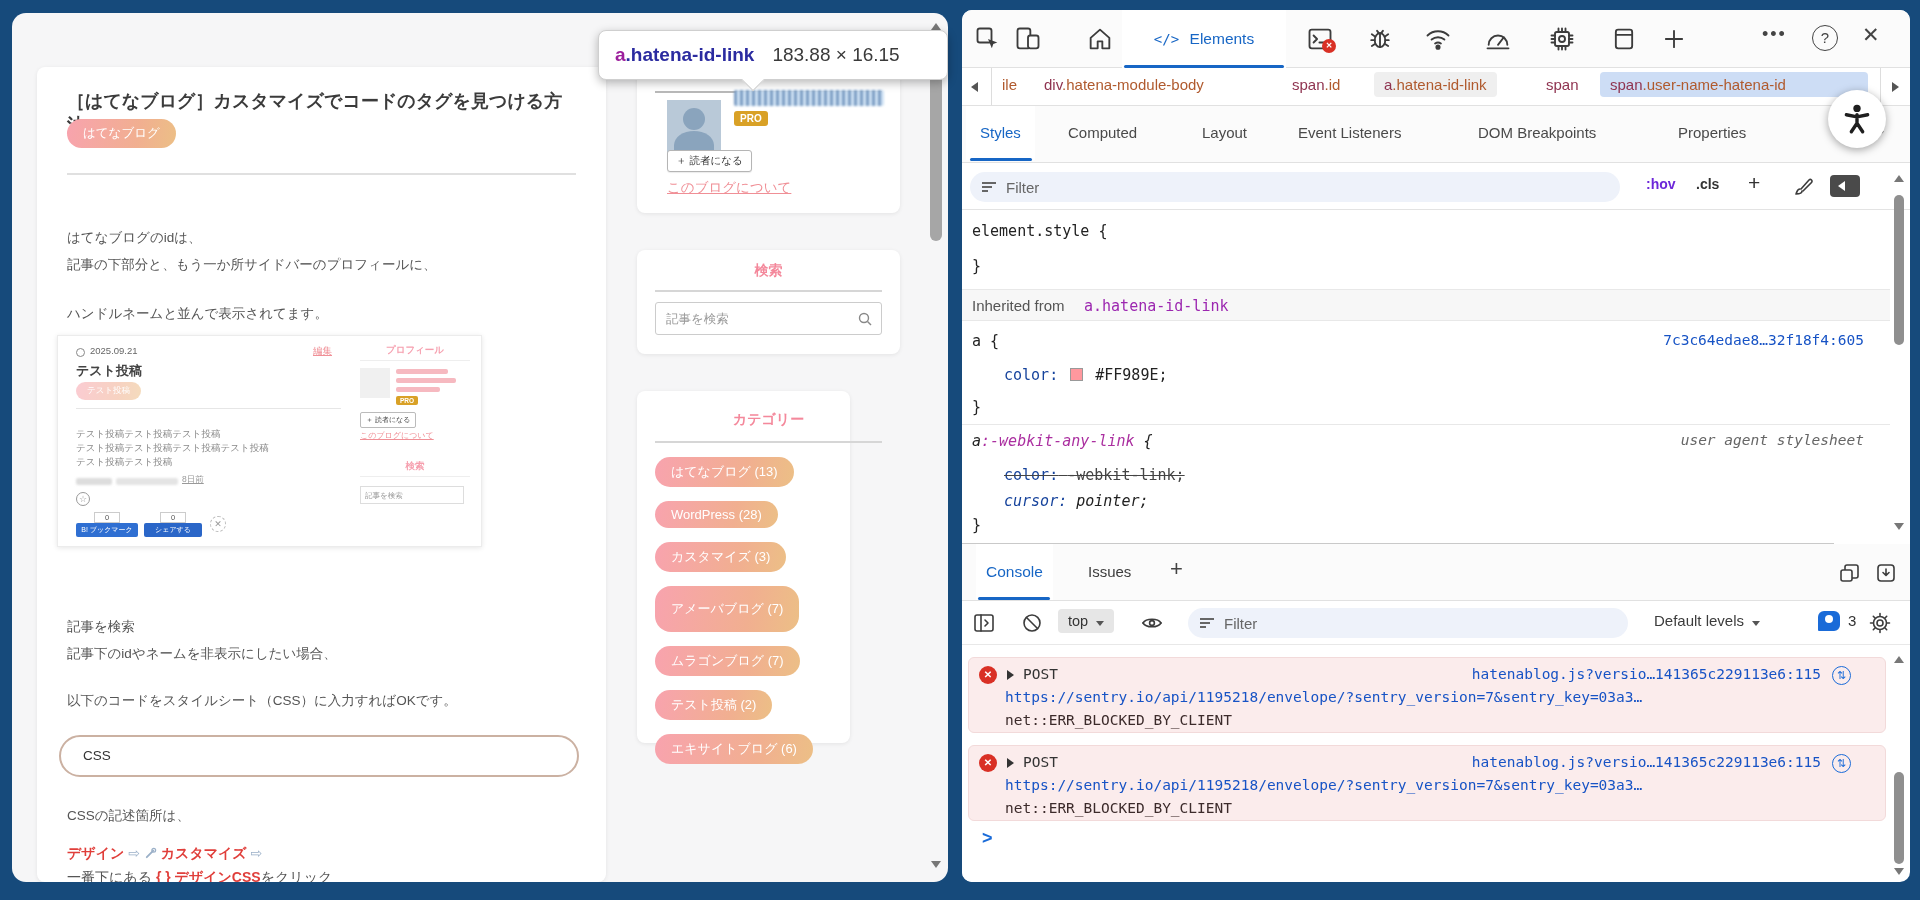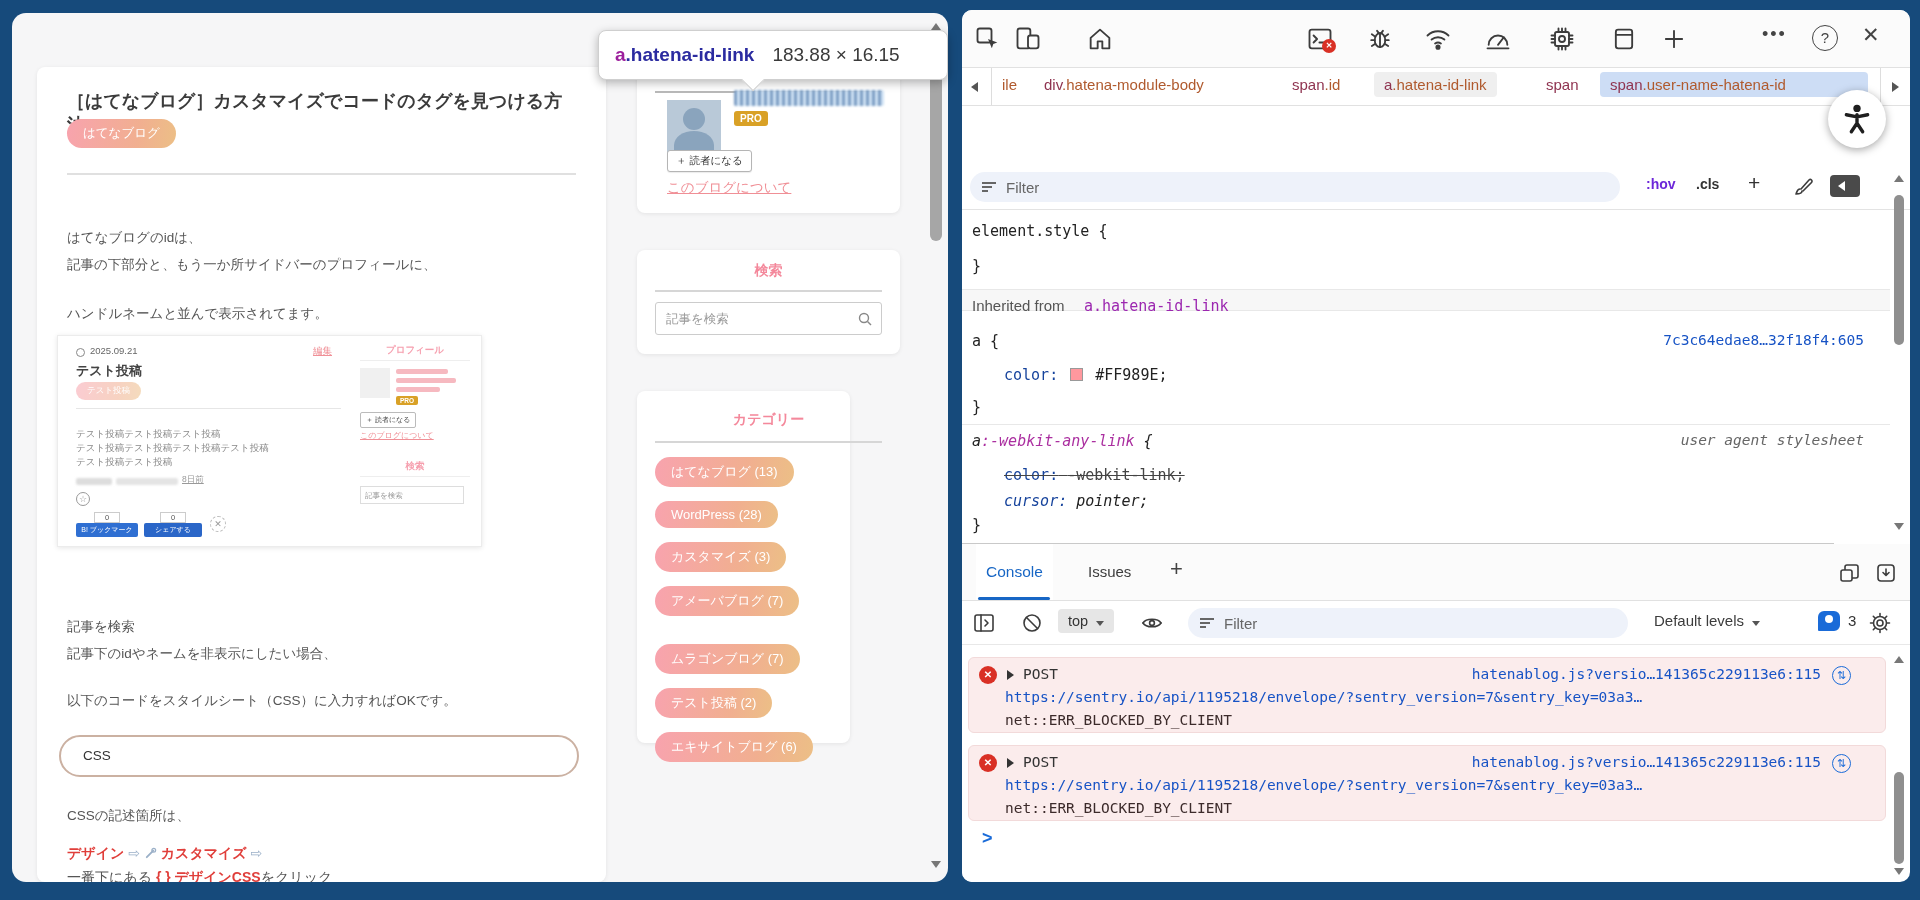--- a/index.html
+++ b/index.html
@@ -135,21 +135,21 @@
     </div>
   </div>
 
   <div class="card" style="left:625px;top:378px;width:213px;height:352px">
     <div class="abs pinkhead" style="left:0;top:20px;width:263px">カテゴリー</div>
     <div class="divider" style="left:18px;top:50px;width:227px"></div>
     <div class="abs" style="left:18px;top:66px;width:235px">
       <div class="gpill" style="padding:6px 16px;font-size:13px;margin-bottom:14px">はてなブログ (13)</div><br>
       <div class="gpill" style="padding:6px 16px;font-size:13px;margin-bottom:14px">WordPress (28)</div><br>
       <div class="gpill" style="padding:6px 16px;font-size:13px;margin-bottom:14px">カスタマイズ (3)</div><br>
-      <div class="gpill" style="padding:6px 16px;font-size:13px;margin-bottom:28px">アメーバブログ (7)</div><br>
+      <div class="gpill" style="padding:14px 16px;font-size:13px;margin-bottom:14px">アメーバブログ (7)</div><br>
       <div class="gpill" style="padding:6px 16px;font-size:13px;margin-bottom:14px">ムラゴンブログ (7)</div><br>
       <div class="gpill" style="padding:6px 16px;font-size:13px;margin-bottom:14px">テスト投稿 (2)</div><br>
       <div class="gpill" style="padding:6px 16px;font-size:13px">エキサイトブログ (6)</div>
     </div>
   </div>
 
   <div class="abs" style="left:916px;top:0;width:20px;height:869px">
     <div class="tri-u abs" style="left:3px;top:10px"></div>
     <div class="sbthumb" style="left:2px;top:28px;width:12px;height:200px"></div>
     <div class="tri-d abs" style="left:3px;top:848px"></div>
@@ -163,20 +163,25 @@
         <rect x="3" y="3" width="12" height="12" rx="2"></rect>
         <path d="M12 12 l8 3 -3.5 1.2 L15.3 20 Z" fill="#3c3c3c" stroke="none"></path>
       </svg>
     <svg class="abs icon-svg" style="left:52px;top:15px" width="28" height="28" viewBox="0 0 24 24">
         <rect x="3" y="3" width="11" height="17" rx="2"></rect>
         <rect x="12" y="9" width="9" height="11" rx="2" fill="#fbfbfb"></rect>
       </svg>
     <svg class="abs icon-svg" style="left:124px;top:15px" width="28" height="28" viewBox="0 0 24 24">
         <path d="M4 11 L12 4 L20 11 V20 H14 V14 H10 V20 H4 Z"></path>
       </svg>
+    <div class="abs" style="left:160px;top:0;width:164px;height:58px;background:#fff;text-align:center">
+      <span class="mono" style="color:#1766c5;font-size:14px;line-height:58px">&lt;/&gt;</span>
+      <span style="color:#1766c5;font-size:15.5px;line-height:58px;margin-left:6px">Elements</span>
+      <div class="abs" style="left:2px;bottom:0;width:160px;height:3px;background:#1766c5;border-radius:2px"></div>
+    </div>
     <span class="abs" style="left:344px;top:15px;width:30px;height:28px">
       <svg class="icon-svg" width="28" height="28" viewBox="0 0 24 24">
           <rect x="3" y="4" width="18" height="16" rx="2"></rect>
           <path d="M6.5 9 l3 3 -3 3"></path>
           <path d="M11.5 15 H16"></path>
         </svg>
       <span class="abs" style="left:16px;top:14px;width:14px;height:14px;background:#d93025;border-radius:50%;color:#fff;font-size:8px;text-align:center;line-height:14px;font-weight:bold">✕</span>
     </span>
     <svg class="abs icon-svg" style="left:404px;top:15px" width="28" height="28" viewBox="0 0 24 24">
         <ellipse cx="12" cy="13" rx="4.5" ry="6"></ellipse>
@@ -218,20 +223,32 @@
     <div class="abs uifs" style="left:82px;top:8px"><span class="crumb-tag">div</span><span class="crumb-cls">.hatena-module-body</span></div>
     <div class="abs uifs" style="left:330px;top:8px"><span class="crumb-tag">span</span><span class="crumb-cls">.id</span></div>
     <div class="abs uifs" style="left:412px;top:4px;background:#efefef;border-radius:4px;padding:4px 10px"><span class="crumb-tag">a</span><span class="crumb-cls">.hatena-id-link</span></div>
     <div class="abs uifs" style="left:584px;top:8px"><span class="crumb-tag">span</span><span class="crumb-cls"></span></div>
     <div class="abs uifs" style="left:638px;top:4px;width:268px;background:#cdddf5;border-radius:4px;padding:4px 10px;white-space:nowrap;overflow:hidden"><span class="crumb-tag">span</span><span class="crumb-cls">.user-name-hatena-id</span></div>
     <div class="abs" style="left:918px;top:0;width:30px;height:37px;border-left:1px solid #ddd;background:#fff">
         <div class="tri-r abs" style="left:11px;top:14px"></div>
       </div>
   </div>
 
+  <div class="dtabrow" style="top:96px;height:57px">
+    <span class="stytab abs" style="left:4px;top:0;background:#fff;color:#1766c5">Styles</span>
+    <div class="abs" style="left:8px;top:52px;width:62px;height:3px;background:#1766c5;border-radius:2px"></div>
+    <span class="stytab abs" style="left:92px;top:0">Computed</span>
+    <span class="stytab abs" style="left:226px;top:0">Layout</span>
+    <span class="stytab abs" style="left:322px;top:0">Event Listeners</span>
+    <span class="stytab abs" style="left:502px;top:0">DOM Breakpoints</span>
+    <span class="stytab abs" style="left:702px;top:0">Properties</span>
+    <svg class="abs icon-svg" style="left:906px;top:20px" width="18" height="18" viewBox="0 0 16 16">
+        <path d="M3 5 l5 5 5-5" stroke="#555"></path>
+      </svg>
+  </div>
 
   <div class="dtabrow" style="top:153px;height:47px;background:#fff;border-bottom:1px solid #e3e3e3">
     <div class="filter-pill" style="left:8px;top:9px;width:650px;height:30px">
       <span class="funnel">
           <i style="width:14px"></i>
           <i style="width:10px"></i>
           <i style="width:6px"></i>
         </span>
       <span>Filter</span>
     </div>
@@ -243,21 +260,21 @@
         <path d="M9 14 L17 5 a1.6 1.6 0 0 1 2.5 2.5 L11 16"></path>
       </svg>
     <span class="abs" style="left:868px;top:12px;width:30px;height:22px;background:#4a4a4a;border-radius:4px">
         <span class="tri-l abs" style="left:8px;top:6px;border-right-color:#fff"></span>
       </span>
   </div>
 
   <div class="abs mono" style="left:0;top:200px;width:928px;height:333px;font-size:15px;color:#222">
     <div class="abs" style="left:10px;top:12px"><span>element.style</span> <span>{</span></div>
     <div class="abs" style="left:10px;top:47px">}</div>
-    <div class="abs" style="left:0;top:79px;width:928px;height:22px;background:#f7f7f7;border-top:1px solid #e8e8e8;border-bottom:1px solid #e8e8e8">
+    <div class="abs" style="left:0;top:79px;width:928px;height:32px;background:#f7f7f7;border-top:1px solid #e8e8e8;border-bottom:1px solid #e8e8e8">
       <span class="abs" style="left:10px;top:7px;font-family:'Liberation Sans',sans-serif;color:#555">Inherited from</span>
       <span class="abs mono" style="left:122px;top:7px;color:#9c27b0">a.hatena-id-link</span>
     </div>
     <div class="abs" style="left:10px;top:122px"><span>a</span> <span>{</span></div>
     <span class="abs bluelink" style="right:26px;top:122px;font-size:14.5px">7c3c64edae8…32f18f4:605</span>
     <div class="abs" style="left:42px;top:156px">
       <span class="propname">color:</span>
       <span style="display:inline-block;width:13px;height:13px;background:#FF989E;border:1px solid #999;vertical-align:-1px;margin:0 3px"></span>
       <span>#FF989E;</span>
     </div>

